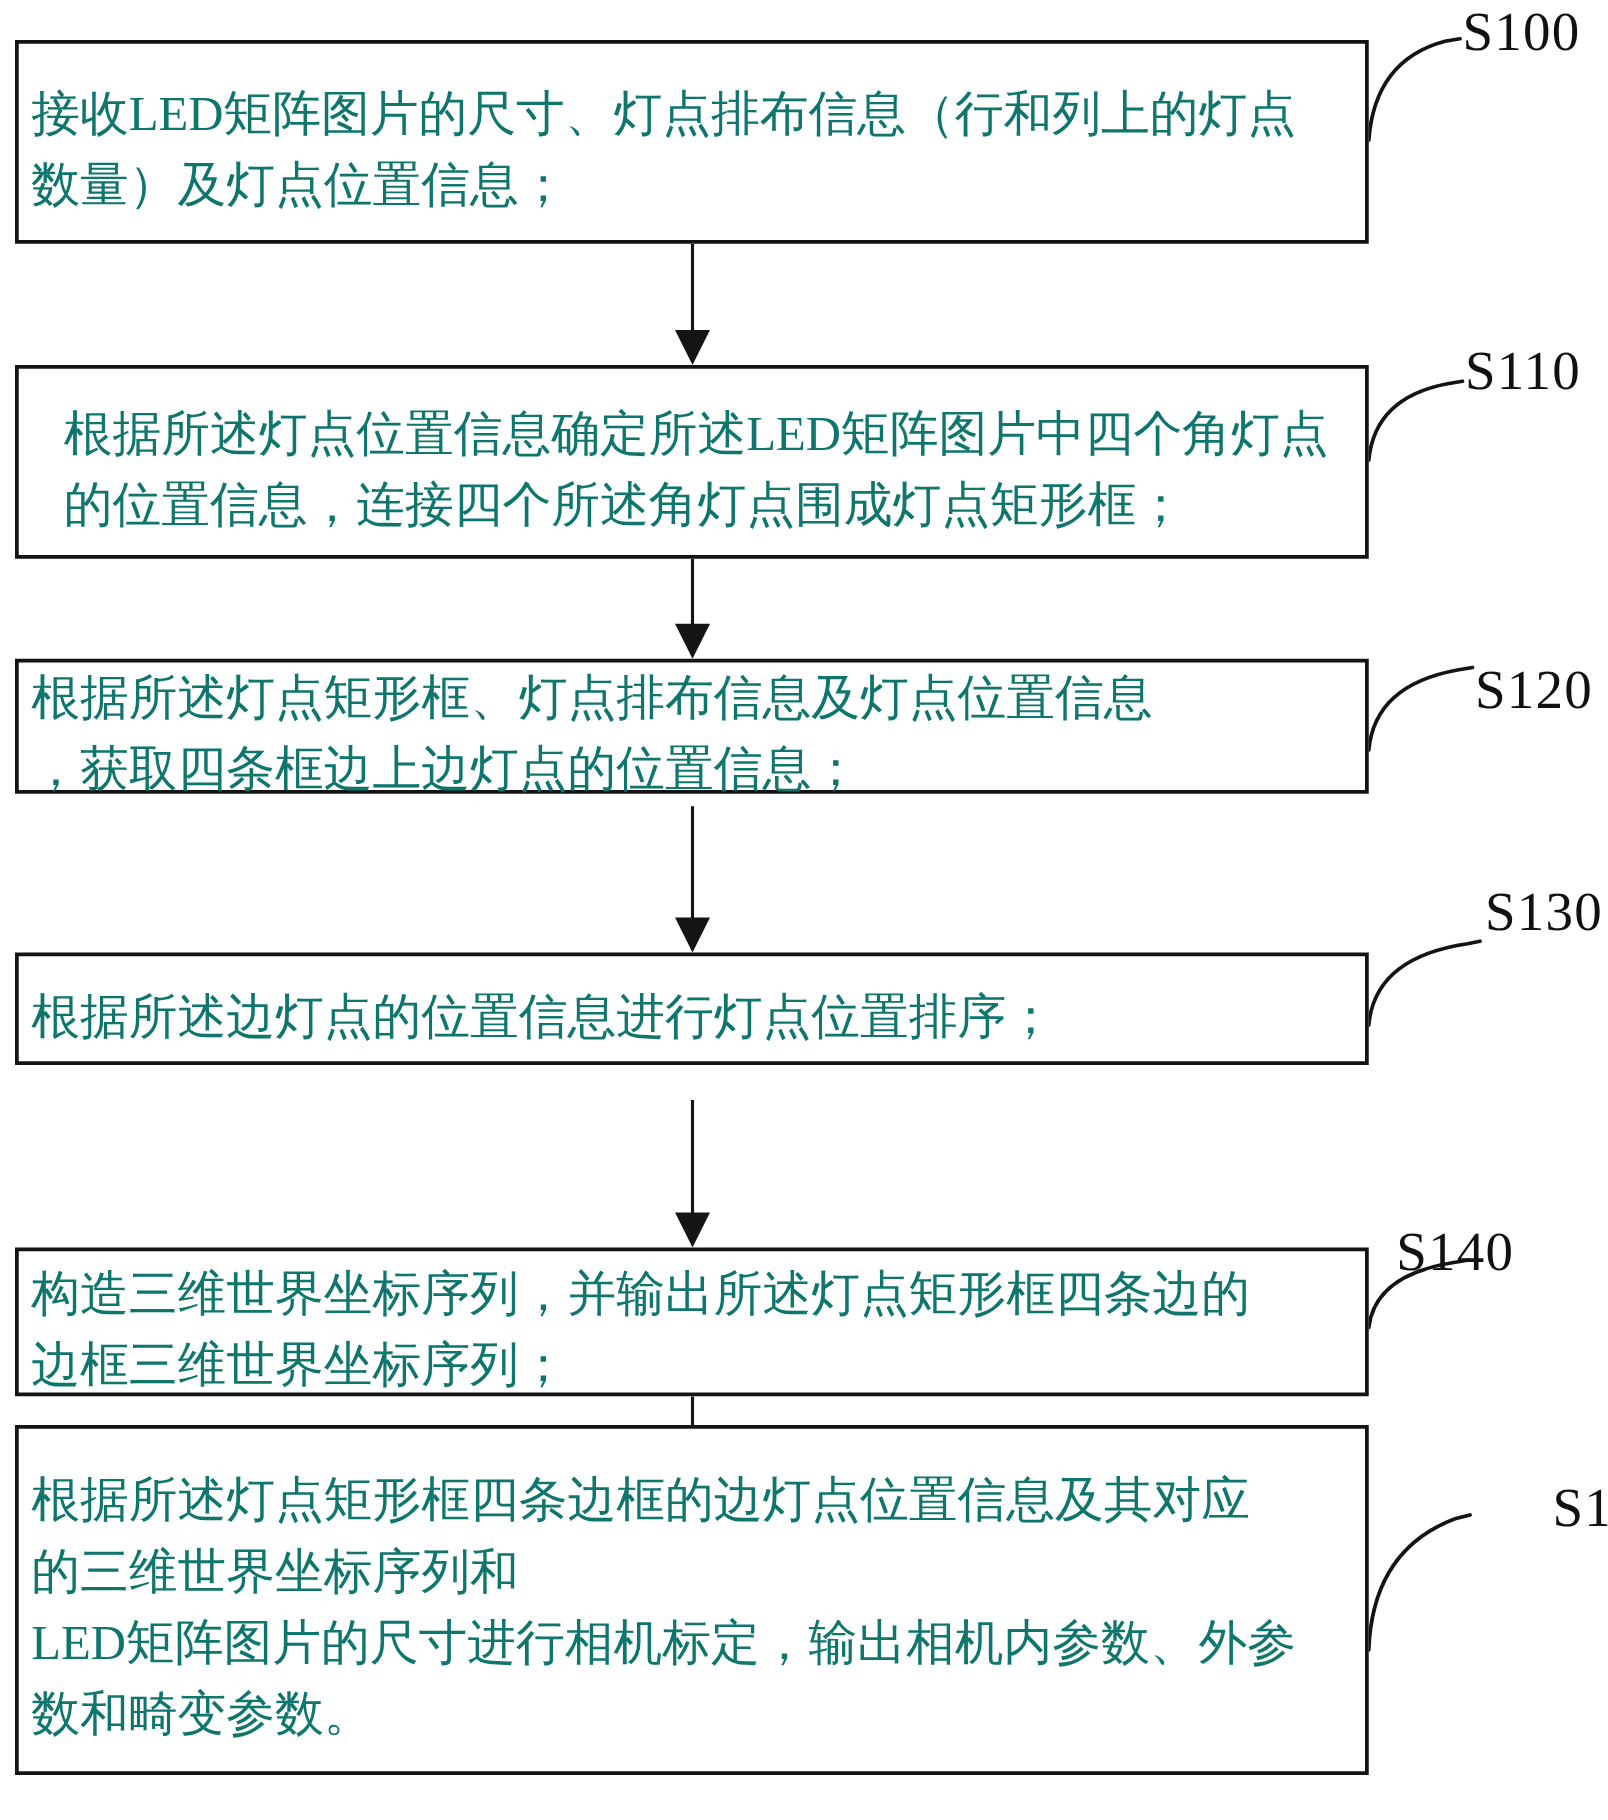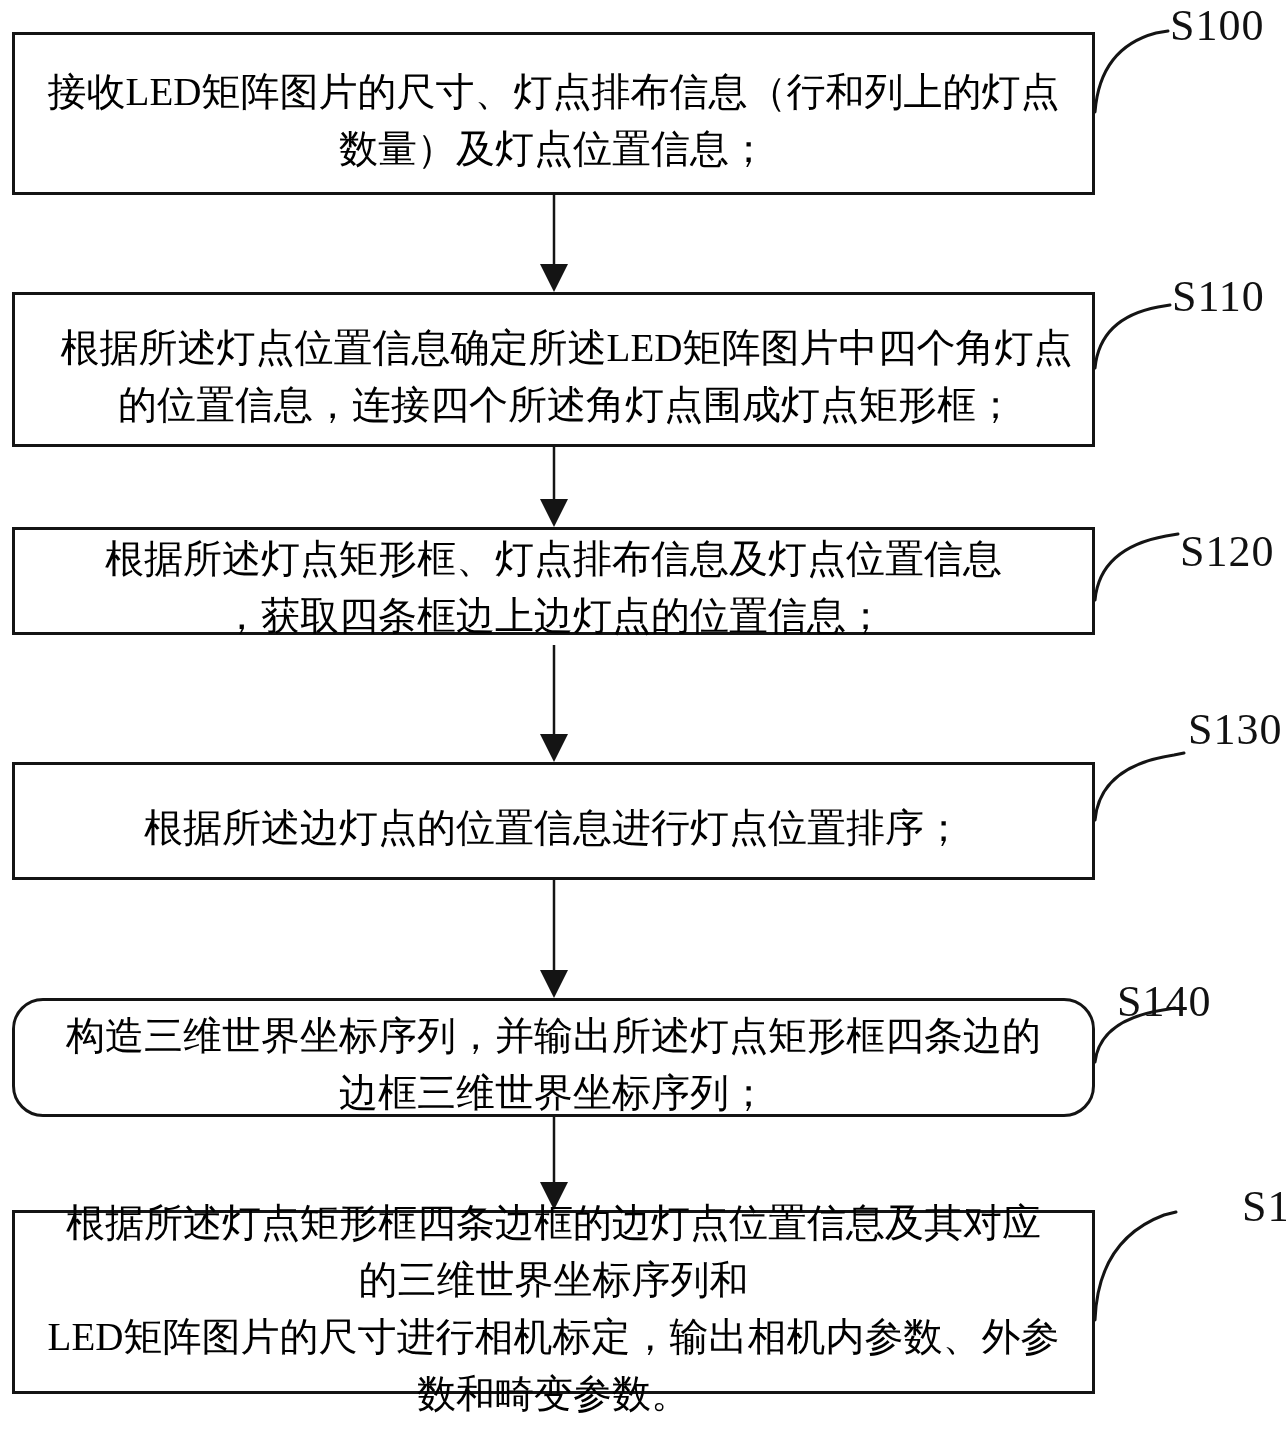--- a/index.html
+++ b/index.html
@@ -28,40 +28,39 @@
     box-sizing: border-box;
     border: 3px solid #141414;
     background: #ffffff;
     display: flex;
     align-items: center;
     justify-content: center;
     padding: 0 10px;
   }
   .box-text {
     width: 100%;
-    text-align: center;
     font-size: 39px;
     line-height: 57px;
     white-space: pre-line;
-    color: #000000;
+    color: #0f766e;
     margin-top: 12px;
   }
   .step-label {
     position: absolute;
     font-size: 44px;
     line-height: 1;
     color: #111111;
     letter-spacing: 1px;
   }
   .b1 { top: 32px;   height: 163px; }
   .b2 { top: 292px;  height: 155px; padding-left: 36px; }
   .b3 { top: 527px;  height: 108px; }
-  .b4 { top: 762px;  height: 118px; }
-  .b5 { top: 998px;  height: 119px; border-radius: 31px; }
-  .b6 { top: 1210px; height: 184px; }
+  .b4 { top: 762px;  height: 90px; }
+  .b5 { top: 998px;  height: 119px; }
+  .b6 { top: 1140px; height: 280px; }
   .l1 { left: 1170px; top: 4px;    }
   .l2 { left: 1172px; top: 275px;  }
   .l3 { left: 1180px; top: 506px; margin-top: 24px;  }
   .l4 { left: 1188px; top: 708px; font-family: Liberation Serif, serif;  }
   .l5 { left: 1117px; top: 980px;  }
   .l6 { left: 1242px; top: 1185px; }
 </style>
 </head>
 <body>
 

